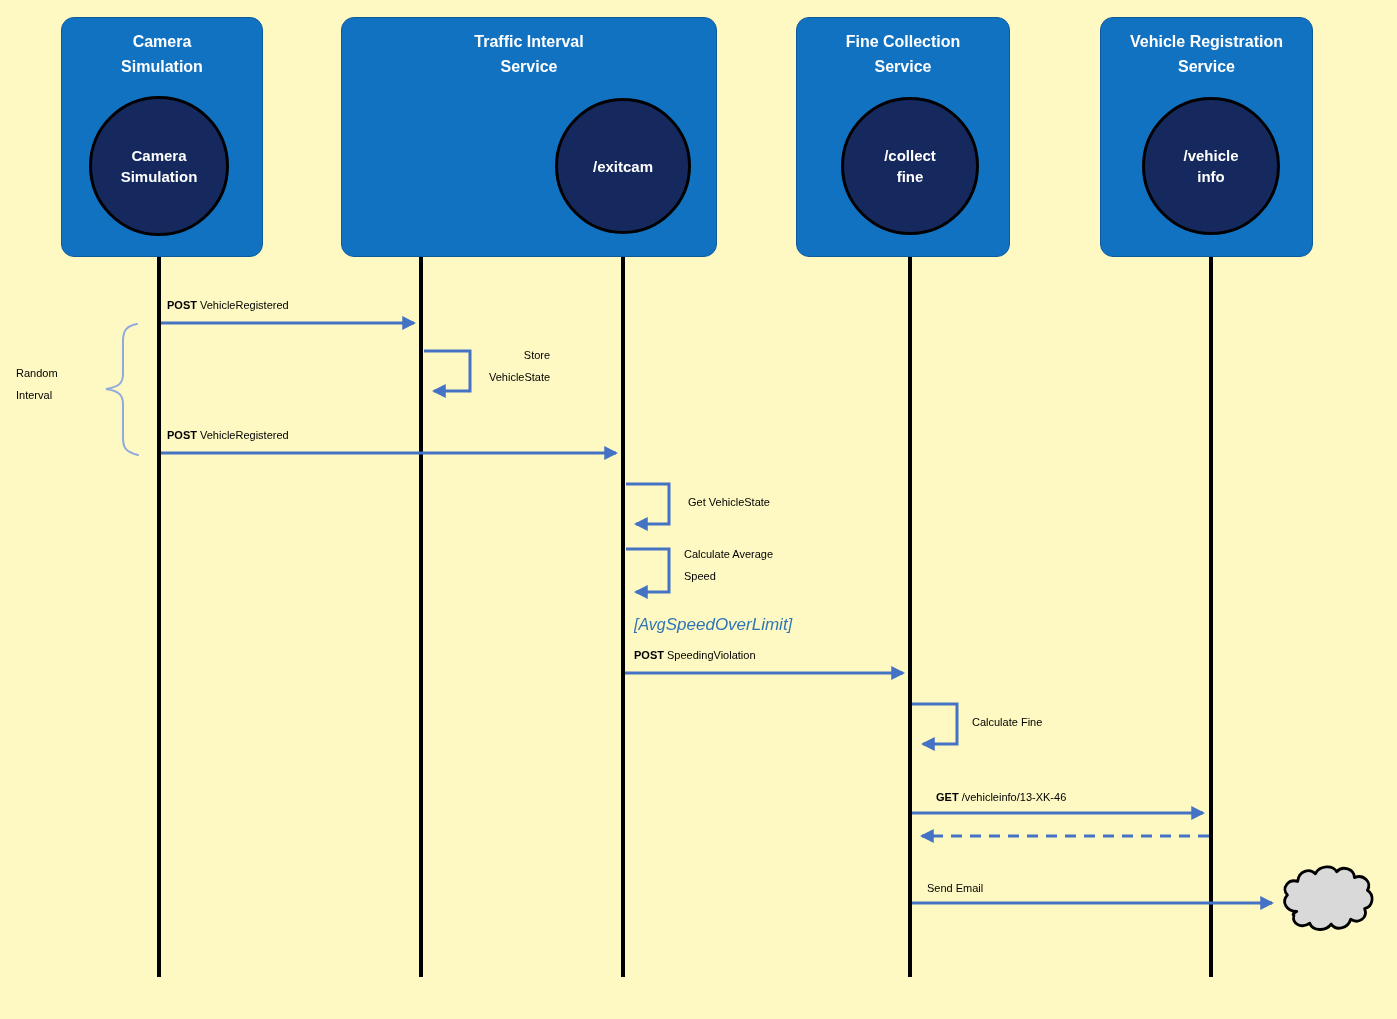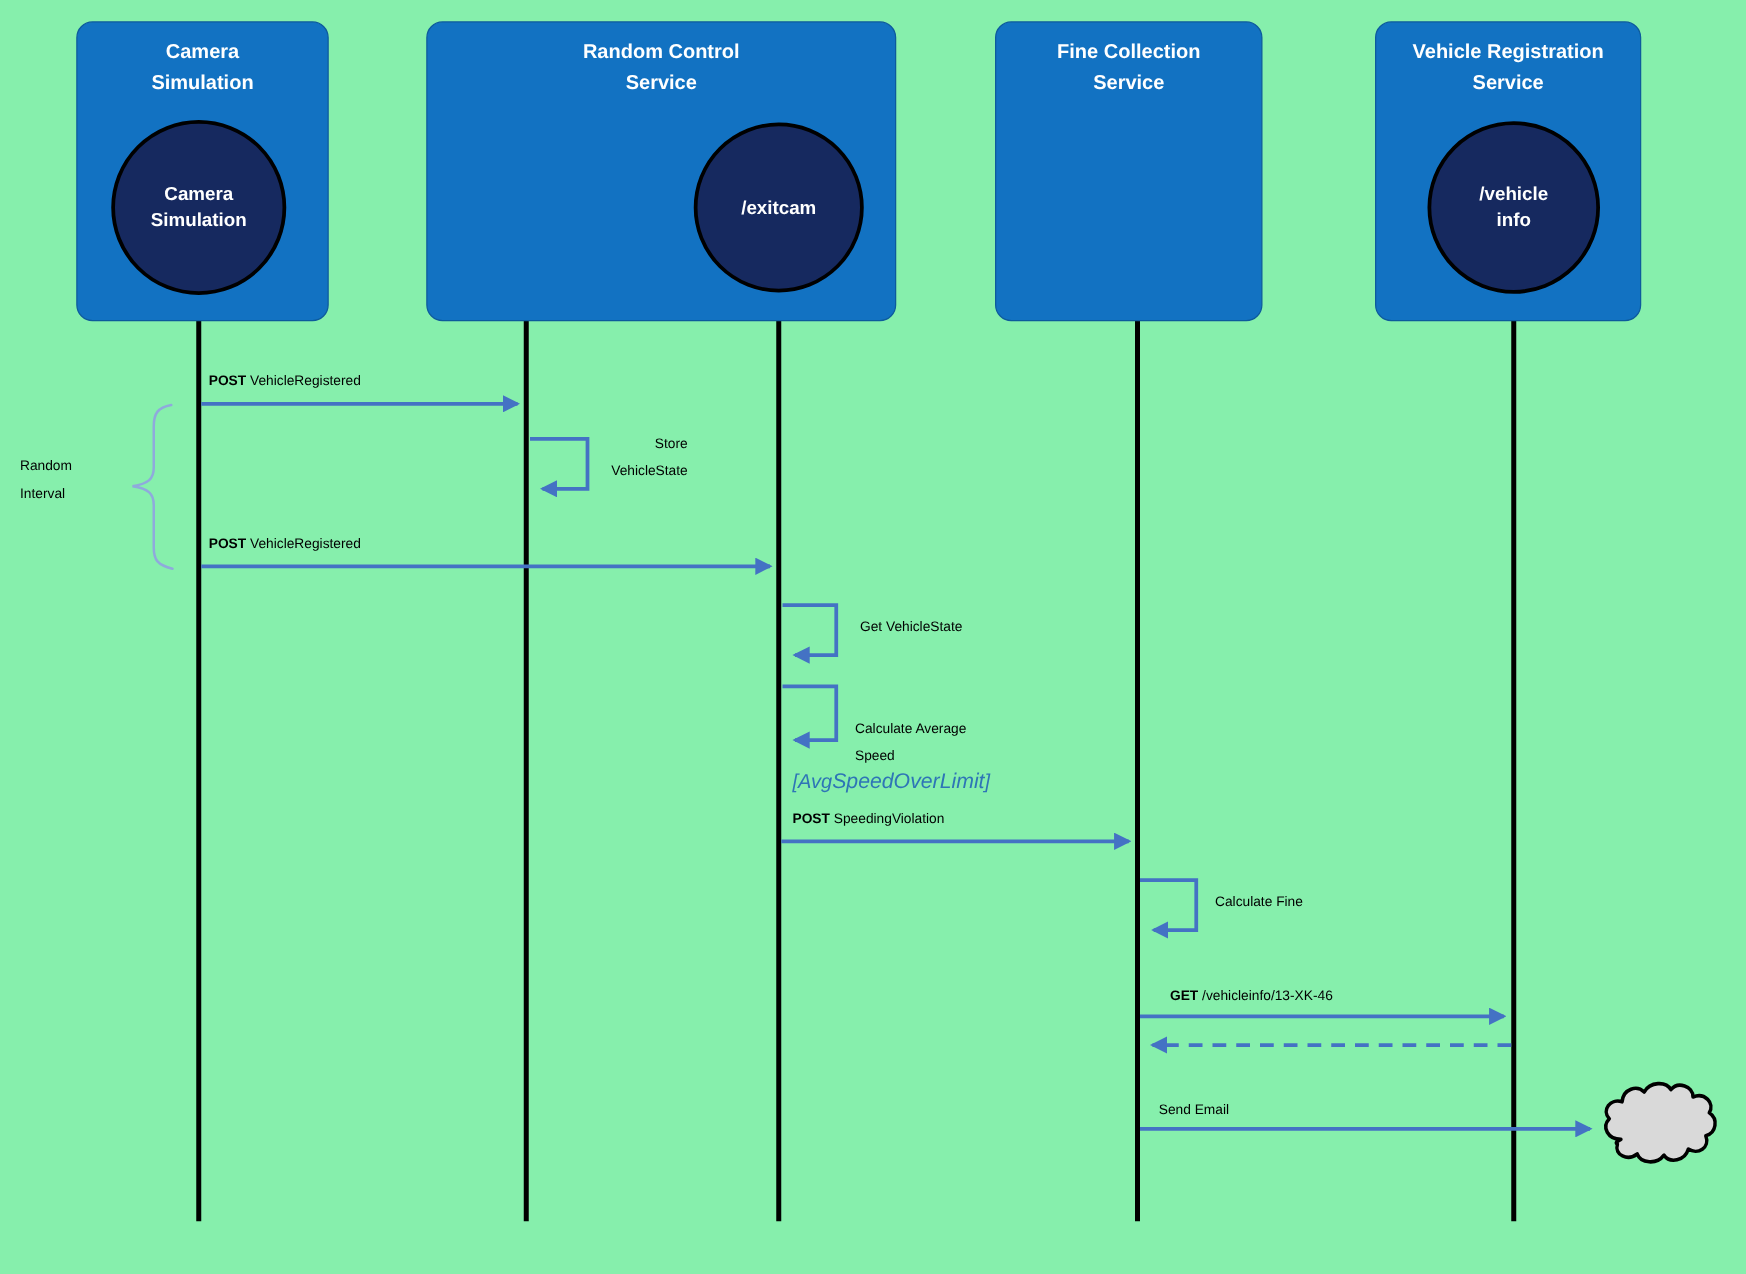--- a/index.html
+++ b/index.html
@@ -1,19 +1,19 @@
 <!DOCTYPE html>
 <html><head>
 <meta charset="utf-8">
 <style>
   html,body{margin:0;padding:0;background:#ffffff;}
   .canvas{
     position:relative;
     width:1397px;height:1019px;
-    background:#86efac;
+    background:#fef9c3;
     font-family:"Liberation Sans", sans-serif;
     overflow:hidden;
   }
   .overlay{position:absolute;left:0;top:0;width:1397px;height:1019px;}
   .svc-box{
     position:absolute;top:17px;height:240px;
     background:#1272C2;
     border:1px solid #0d5a9c;
     border-radius:13px;
     box-sizing:border-box;
@@ -86,52 +86,56 @@
     <g transform="translate(1280,863) scale(0.93,0.97)">
       <path d="M 18 50 C 7 50 1 40 8 33 C 1 26 9 16 19 19 C 20 8 32 5 38 11 C 43 2 57 2 61 9 C 67 2 80 6 80 15 C 90 11 99 20 94 28 C 102 33 100 45 91 47 C 95 57 84 63 76 58 C 73 68 60 70 55 63 C 49 71 35 70 32 62 C 24 68 12 63 15 54 C 13 53 14 52 18 50 Z" fill="#D9D9D9" stroke="#000000" stroke-width="3" stroke-linejoin="round"></path>
     </g>
   </svg>
 
   <div class="svc-box" style="left:61px;width:202px;">
     <div class="svc-title">Camera
 Simulation</div>
   </div>
   <div class="svc-box" style="left:341px;width:376px;">
-    <div class="svc-title">Random Control
+    <div class="svc-title">Traffic Interval
 Service</div>
   </div>
   <div class="svc-box" style="left:796px;width:214px;">
     <div class="svc-title">Fine Collection
 Service</div>
   </div>
   <div class="svc-box" style="left:1100px;width:213px;">
     <div class="svc-title">Vehicle Registration
 Service</div>
   </div>
 
   <div class="endpoint" style="left:89px;top:96px;width:140px;height:140px;">
       <span>Camera
 Simulation</span>
     </div>
   <div class="endpoint" style="left:555px;top:98px;width:136px;height:136px;">
       <span>/exitcam</span>
     </div>
+  <div class="endpoint" style="left:841px;top:97px;width:138px;height:138px;">
+      <span>/collect
+fine</span>
+    </div>
   <div class="endpoint" style="left:1142px;top:97px;width:138px;height:138px;">
       <span>/vehicle
 info</span>
     </div>
 
   <div class="lbl" style="left:167px;top:294px;"><b>POST</b> <span>VehicleRegistered</span></div>
   <div class="lbl" style="left:489px;top:344px;text-align:right;">Store
 VehicleState</div>
   <div class="lbl" style="left:167px;top:424px;"><b>POST</b> <span>VehicleRegistered</span></div>
   <div class="lbl" style="left:16px;top:362px;">Random
 Interval</div>
   <div class="lbl" style="left:688px;top:491px;">Get VehicleState</div>
-  <div class="lbl" style="left:684px;top:543px;margin-top:29px;">Calculate Average
+  <div class="lbl" style="left:684px;top:543px;">Calculate Average
 Speed</div>
   <div class="cond" style="left:634px;top:615px;"><span class="sm">[Avg</span><span class="lg">SpeedOverLimit</span><span class="sm">]</span></div>
   <div class="lbl" style="left:634px;top:644px;"><b>POST</b> <span>SpeedingViolation</span></div>
   <div class="lbl" style="left:972px;top:711px;">Calculate Fine</div>
   <div class="lbl" style="left:936px;top:786px;"><b>GET</b> <span>/vehicleinfo/13-XK-46</span></div>
   <div class="lbl" style="left:927px;top:877px;">Send Email</div>
 
 </div>
 
 </body></html>

